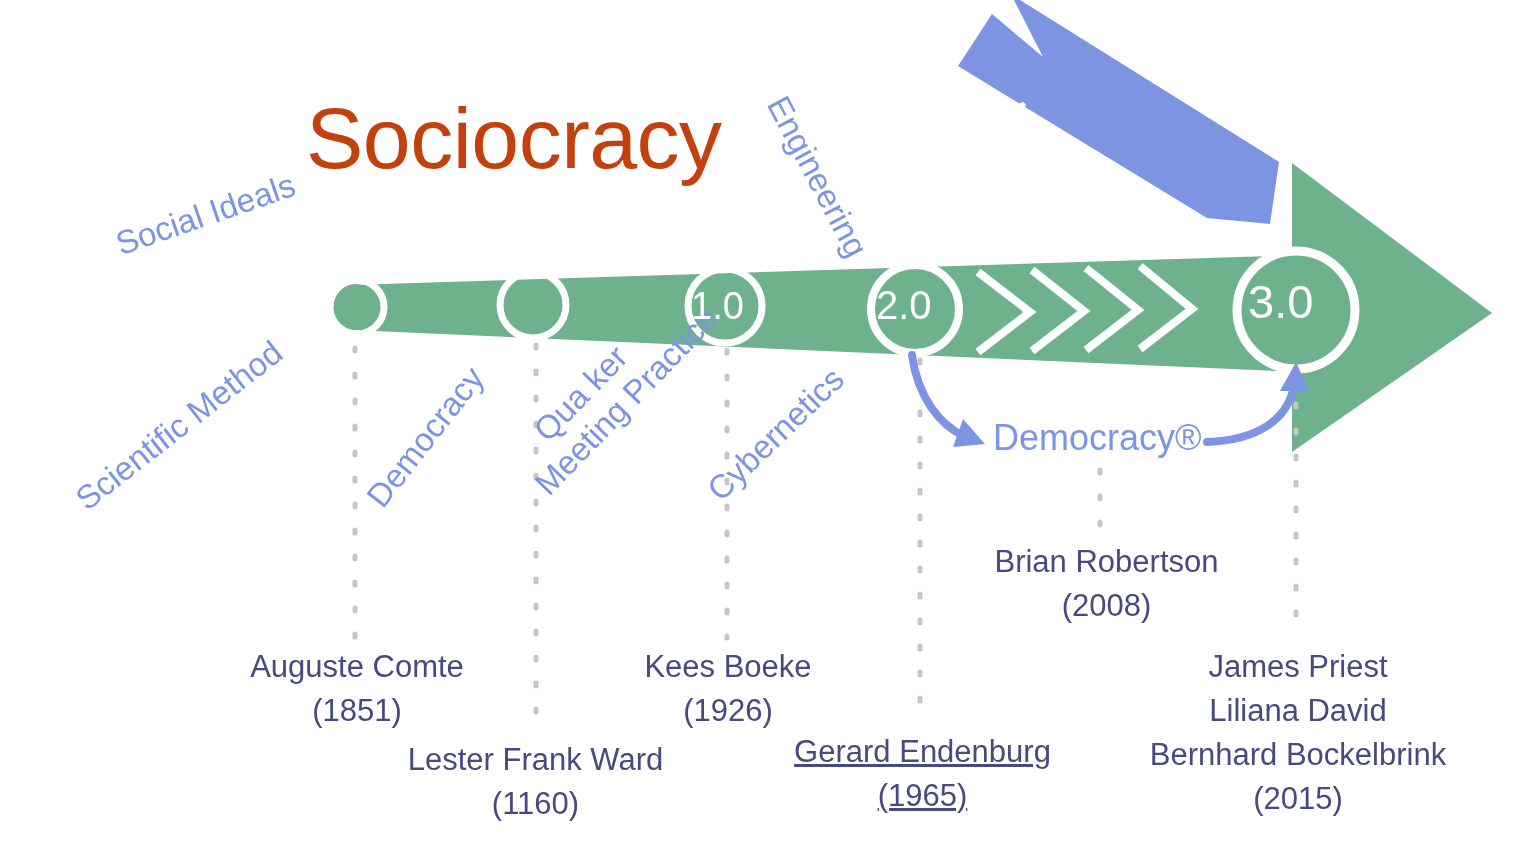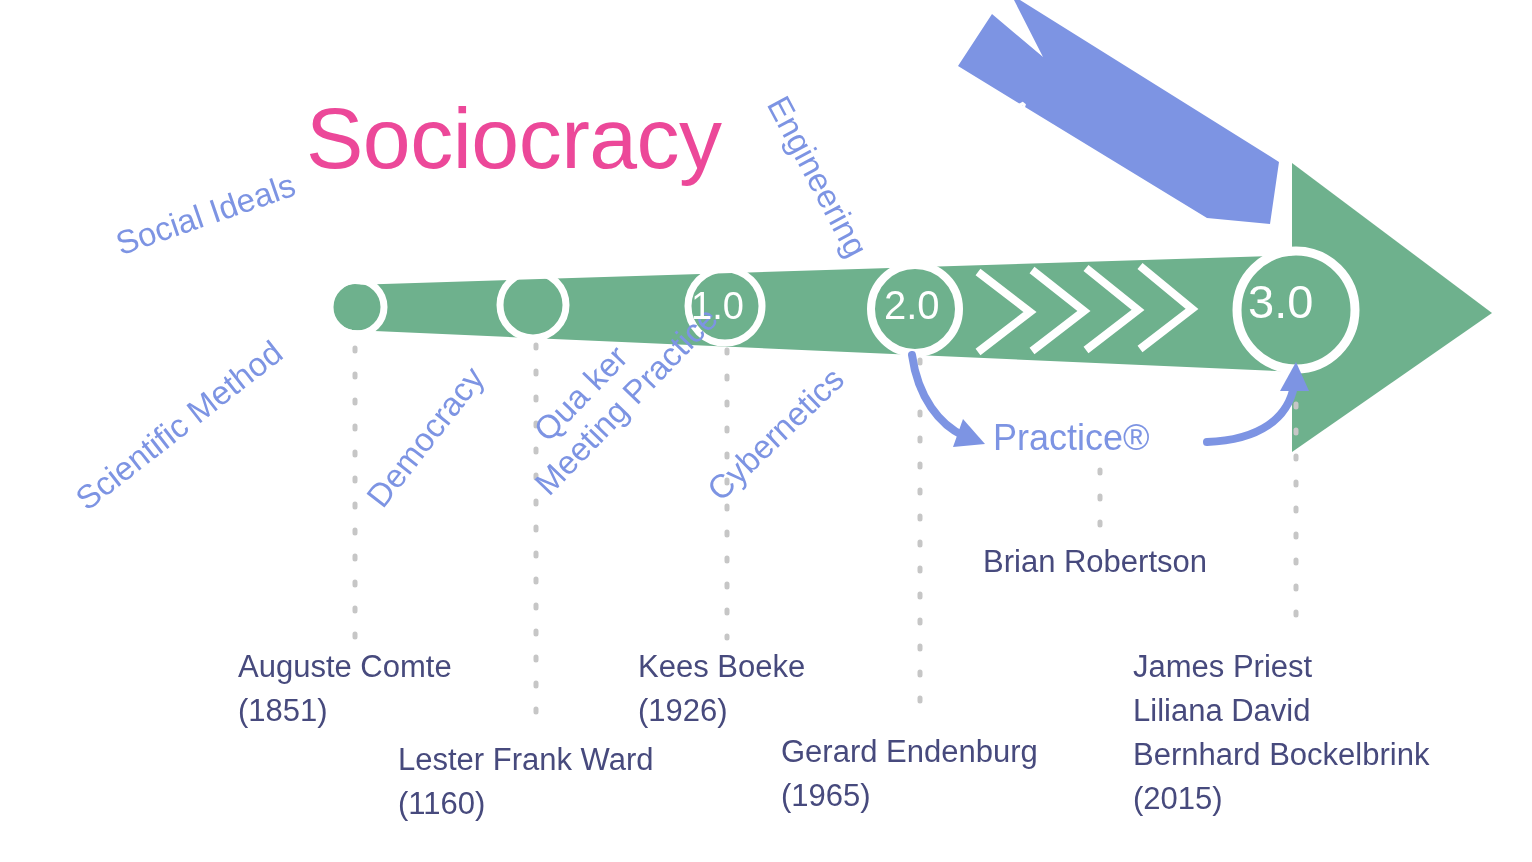--- a/index.html
+++ b/index.html
@@ -27,21 +27,21 @@
   .txt {
     position: absolute;
     white-space: nowrap;
     line-height: 1.02;
   }
   
   #title {
     left: 306px;
     top: 95px;
     font-size: 86px;
-    color: #ec4899;
+    color: #c2410c;
     letter-spacing: -0.5px;
   }
   
   .influence {
     color: #7d94e3;
     font-size: 33px;
     transform-origin: 0 50%;
   }
   #inf-social-ideals   { left: 117px; top: 228px; transform: rotate(-19deg); }
   #inf-scientific      { left: 80px;  top: 486px; transform: rotate(-38deg); }
@@ -82,36 +82,36 @@
   }
 
   
   .version-num {
     position: absolute;
     color: #ffffff;
     text-align: left;
     font-weight: 400;
   }
   #v10 { left: 691px;  top: 285px; width: 68px; font-size: 38px; }
-  #v20 { left: 876px;  top: 283px; width: 70px; font-size: 40px; padding-left: 8px; }
+  #v20 { left: 876px;  top: 283px; width: 70px; font-size: 40px; }
   #v30 { left: 1248px; top: 274px; width: 96px; font-size: 47px; }
 
   
   .person {
     position: absolute;
     color: #474a7d;
     font-size: 31px;
-    text-align: left;
+    text-align: center;
     line-height: 1.42;
     white-space: nowrap;
   }
   #p-comte     { left: 238px;  top: 645px; width: 238px; }
   #p-ward      { left: 398px;  top: 738px; width: 275px; }
   #p-boeke     { left: 638px;  top: 645px; width: 180px; }
-  #p-endenburg { left: 781px;  top: 730px; width: 283px; }
+  #p-endenburg { left: 781px;  top: 730px; width: 283px; text-decoration: underline; }
   #p-robertson { left: 983px;  top: 540px; width: 247px; }
   #p-priest    { left: 1133px; top: 645px; width: 330px; }
 </style>
 </head>
 <body>
 
 <div id="stage">
 
   <svg class="layer" viewBox="0 0 1532 862" preserveAspectRatio="none">
 
@@ -177,21 +177,21 @@
     <span class="l1">Qua ker</span>
     <span class="l2">Meeting Practice</span>
   </div>
 
   <div class="txt influence" id="inf-cybernetics">Cybernetics</div>
 
   <div class="txt influence" id="inf-engineering">Engineering</div>
 
   <div class="txt" id="agile-lean-text">Agile &amp; Lean</div>
 
-  <div class="txt" id="holacracy">Practice®</div>
+  <div class="txt" id="holacracy">Democracy®</div>
 
   <div class="version-num" id="v10">1.0</div>
   <div class="version-num" id="v20">2.0</div>
   <div class="version-num" id="v30">3.0</div>
 
   <div class="person" id="p-comte">
     <div>Auguste Comte</div>
     <div>(1851)</div>
   </div>
 
@@ -205,20 +205,21 @@
     <div>(1926)</div>
   </div>
 
   <div class="person" id="p-endenburg">
     <div>Gerard Endenburg</div>
     <div>(1965)</div>
   </div>
 
   <div class="person" id="p-robertson">
     <div>Brian Robertson</div>
+    <div>(2008)</div>
   </div>
 
   <div class="person" id="p-priest">
     <div>James Priest</div>
     <div>Liliana David</div>
     <div>Bernhard Bockelbrink</div>
     <div>(2015)</div>
   </div>
 
 </div>

